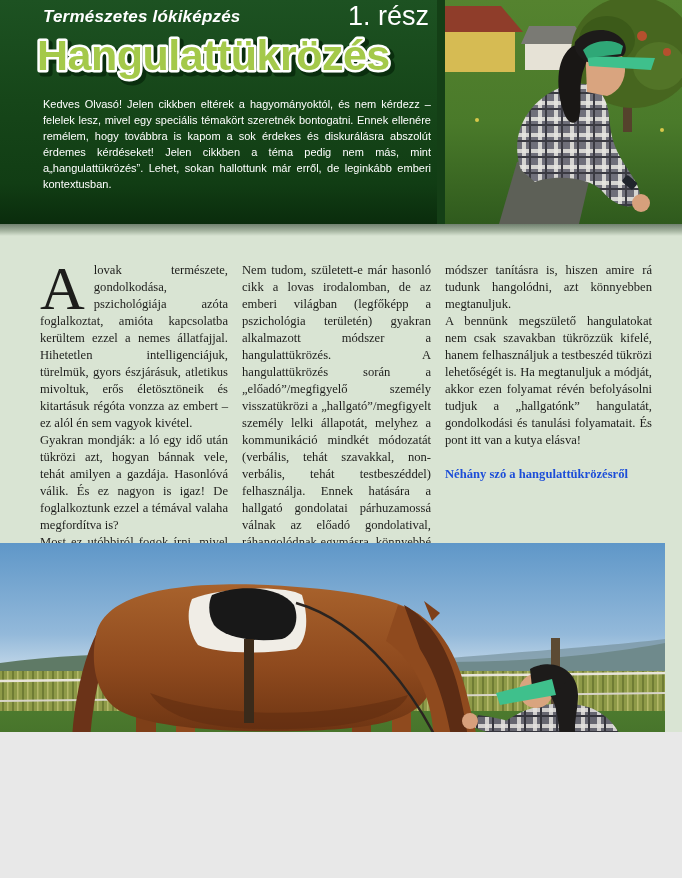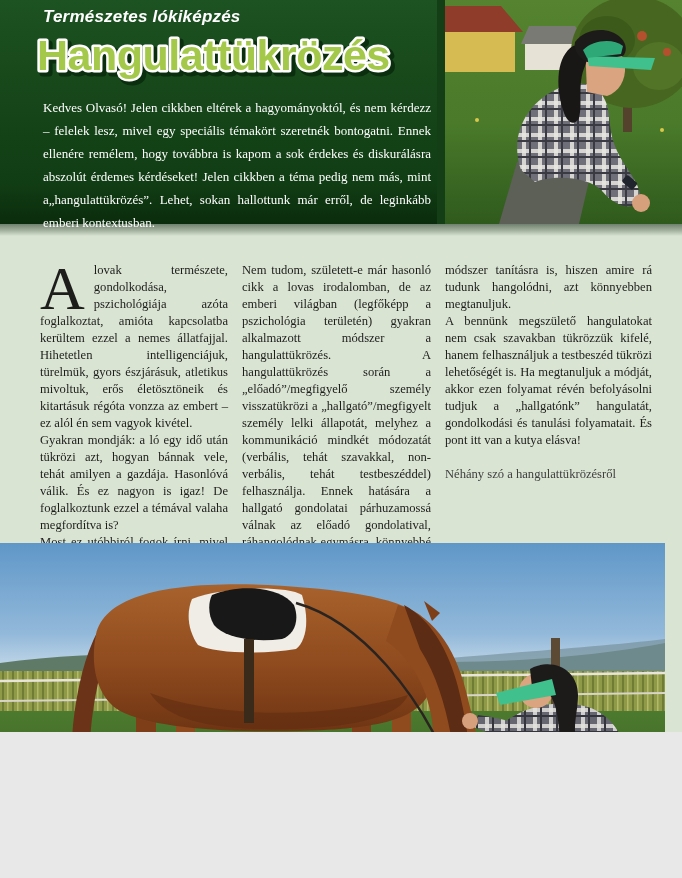--- a/index.html
+++ b/index.html
@@ -28,21 +28,21 @@
   }
   .big-title-svg { position: absolute; left: 34px; top: 24px; }
   .big-title-svg text {
     font-family: "Liberation Sans", sans-serif; font-weight: bold;
     font-size: 43px; letter-spacing: -0.5px;
   }
   .title-shadow { fill: #0a2e0e; stroke: #0a2e0e; stroke-width: 7; stroke-linejoin: round; }
   .title-front { fill: #a4c94a; stroke: #ffffff; stroke-width: 5; stroke-linejoin: round; paint-order: stroke; }
   .intro {
     position: absolute; left: 43px; top: 96px; width: 388px;
-    font-family: Liberation Serif, serif; font-size: 13px; line-height: 23px;
+    font-family: Liberation Sans, sans-serif; font-size: 11px; line-height: 16px;
     color: #ffffff; text-align: justify;
   }
   .header-photo { width: 245px; height: 224px; position: relative; overflow: hidden; }
   .header-photo svg { display: block; }
 
   
   .shadow-strip {
     height: 12px; width: 682px;
     background: linear-gradient(180deg, #70816f 0%, #a3b29e 55%, #d9e4d3 100%);
   }
@@ -55,36 +55,37 @@
   .col { font-size: 12.6px; line-height: 17px; color: #1d1d1b; text-align: justify; }
   .col-1 { width: 188px; }
   .col-2 { width: 189px; }
   .col-3 { width: 207px; }
   .dropcap {
     float: left; font-family: "Liberation Serif", serif;
     font-size: 62px; line-height: 48px; padding: 2px 9px 0 0; color: #1d1d1b;
   }
   .col p { margin: 0; }
   .subheading {
-    color: #404040; font-weight: normal; margin-top: 17px !important;
+    color: #1d4ed8; font-weight: bold; margin-top: 17px !important;
   }
 
   
   .bottom-band { height: 335px; width: 682px; background: #d9e4d3; }
   .bottom-photo { width: 665px; height: 335px; overflow: hidden; }
   .bottom-photo svg { display: block; }
 </style>
 </head>
 <body>
 
 <div class="page">
 
   <div class="header-row">
     <div class="header-green">
       <div class="series-title">Természetes lókiképzés</div>
+      <div class="part-label">1. rész</div>
       <svg class="big-title-svg" width="400" height="62">
         <text class="title-shadow" x="6" y="49">Hangulattükrözés</text>
         <text class="title-front" x="3" y="46">Hangulattükrözés</text>
       </svg>
       <div class="intro">Kedves Olvasó! Jelen cikkben eltérek a hagyományoktól, és nem kérdezz – felelek lesz, mivel egy speciális témakört szeretnék bontogatni. Ennek ellenére remélem, hogy továbbra is kapom a sok érdekes és diskurálásra abszolút érdemes kérdéseket! Jelen cikkben a téma pedig nem más, mint a„hangulattükrözés”. Lehet, sokan hallottunk már erről, de leginkább emberi kontextusban.</div>
     </div>
 
     <div class="header-photo">
       <svg width="245" height="224" viewBox="0 0 245 224">
         <defs>

